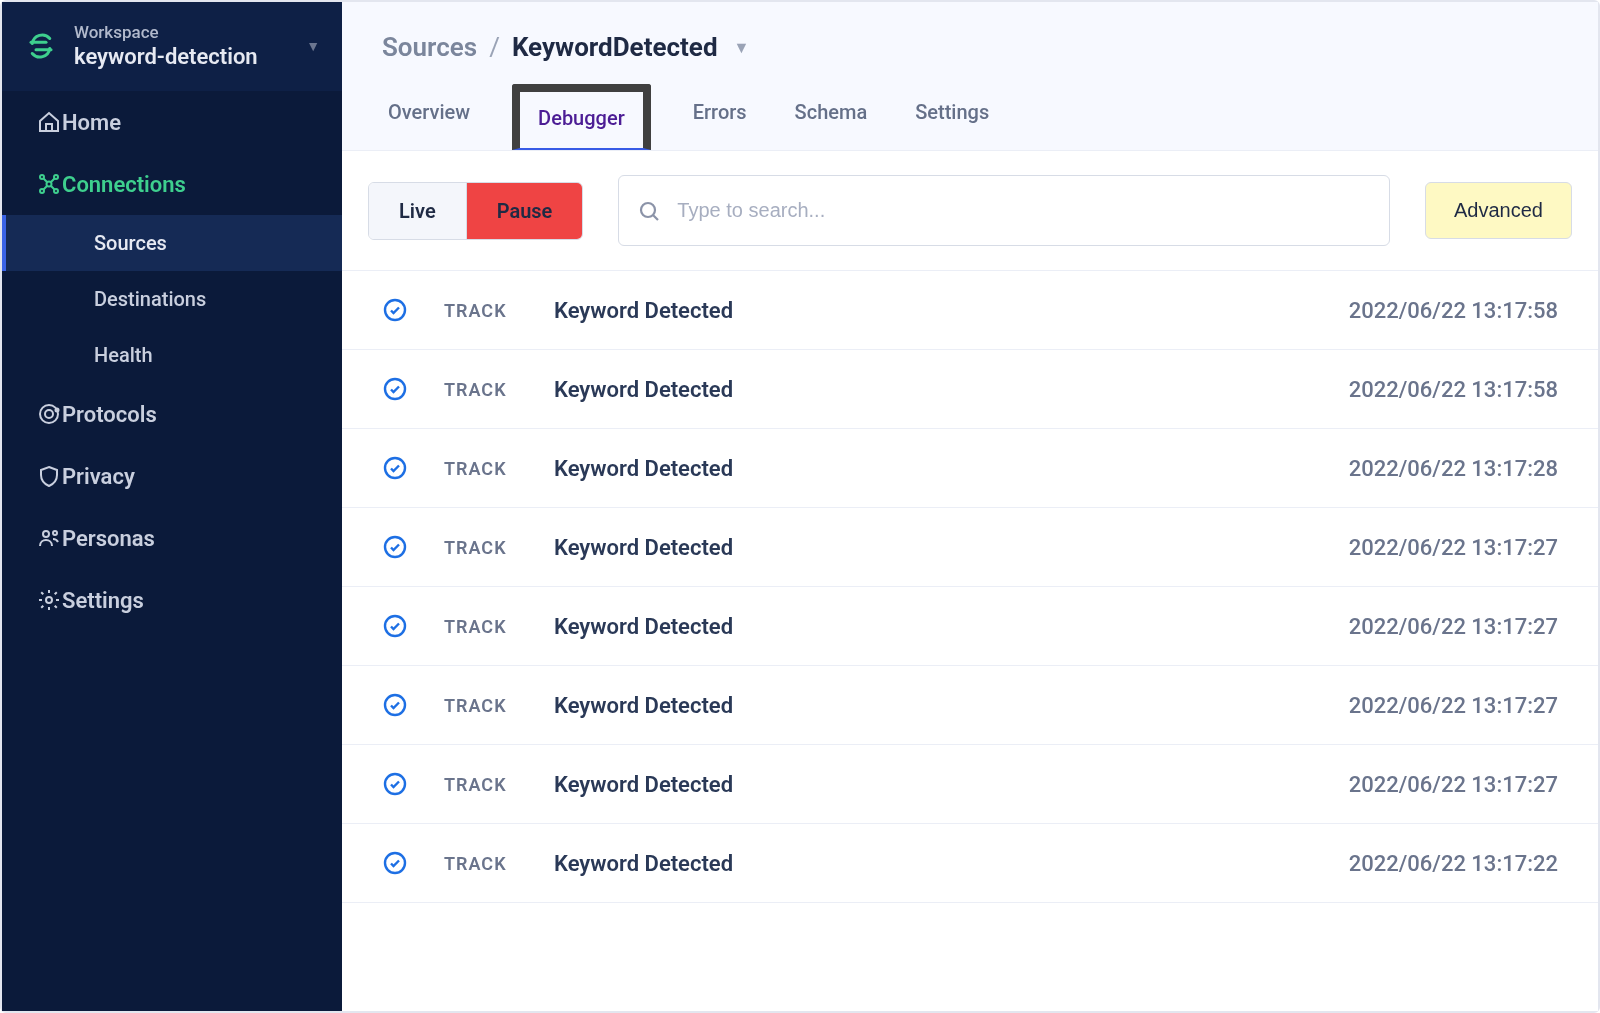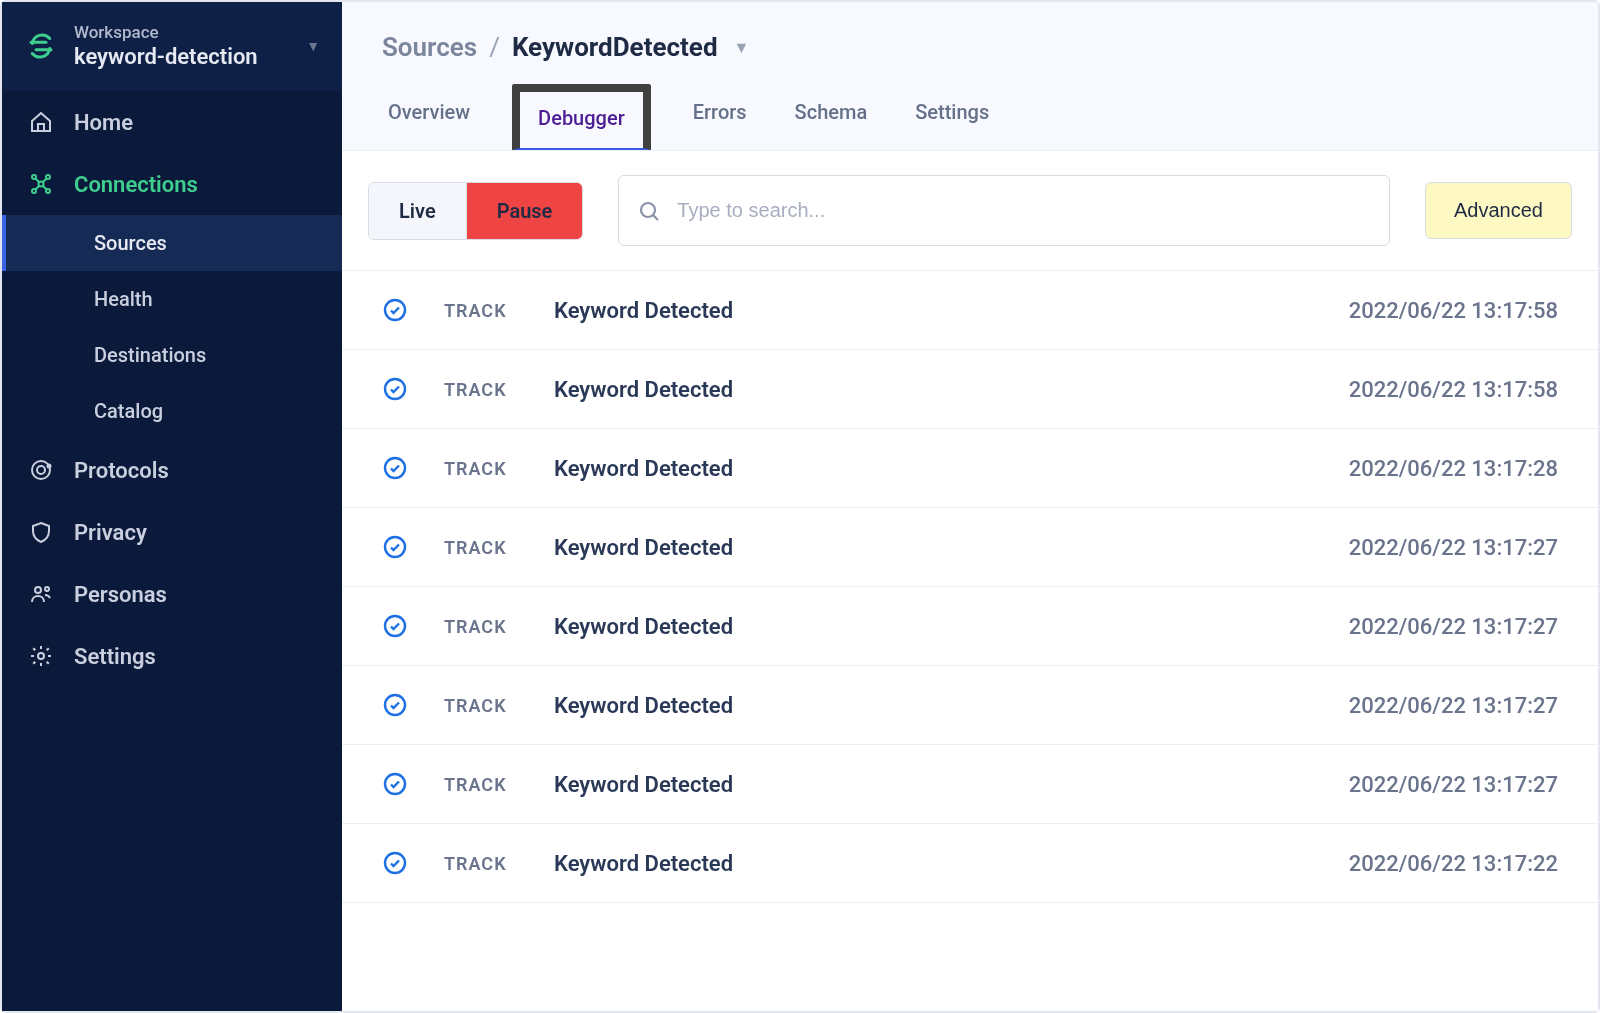--- a/index.html
+++ b/index.html
@@ -42,22 +42,21 @@
     flex: 0 0 34px;
   }
   .ws-text { flex: 1; }
   .ws-label { font-size: 17px; color: #b1b9cc; font-weight: 500; }
   .ws-name { font-size: 22px; color: #e6e9f2; font-weight: 600; margin-top: 2px; }
   .ws-caret { color: #6b7690; font-size: 14px; }
 
   .nav-item {
     display: flex;
     align-items: center;
-    gap: 20px;
-    padding: 18px 26px;
+    padding: 18px 34px;
     font-size: 22px;
     font-weight: 600;
     color: #c9cfde;
     cursor: pointer;
   }
   .nav-item.active { color: #3ecf8e; }
   .nav-item .icon { width: 26px; height: 26px; display:flex; align-items:center; justify-content:center; flex: 0 0 26px; }
 
   .subnav {
     display: flex;
@@ -241,27 +240,24 @@
         </svg>
       </span>
       <span>Connections</span>
     </div>
 
     <div class="subnav">
       <div class="subnav-item active">
         <span>Sources</span>
       </div>
       <div class="subnav-item">
+        <span>Destinations</span>
+      </div>
+      <div class="subnav-item">
         <span>Health</span>
-      </div>
-      <div class="subnav-item">
-        <span>Destinations</span>
-      </div>
-      <div class="subnav-item">
-        <span>Catalog</span>
       </div>
     </div>
 
     <div class="nav-item">
       <span class="icon">
         <svg viewBox="0 0 24 24" width="24" height="24" fill="none" stroke="currentColor" stroke-width="2">
             <circle cx="12" cy="12" r="4"></circle>
             <circle cx="12" cy="12" r="9"></circle>
             <circle cx="20" cy="8" r="1.5"></circle>
           </svg>

